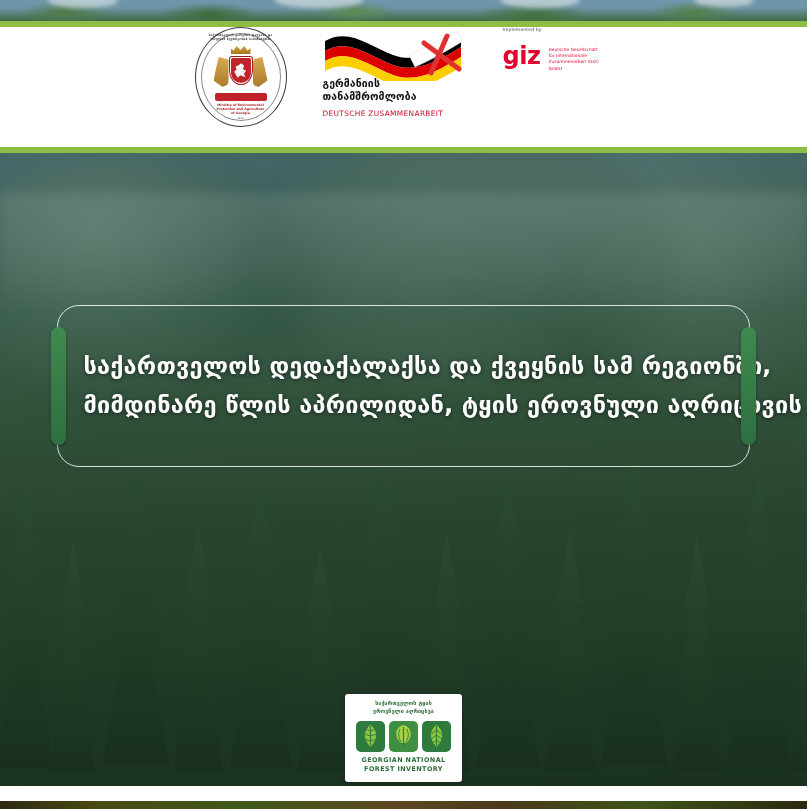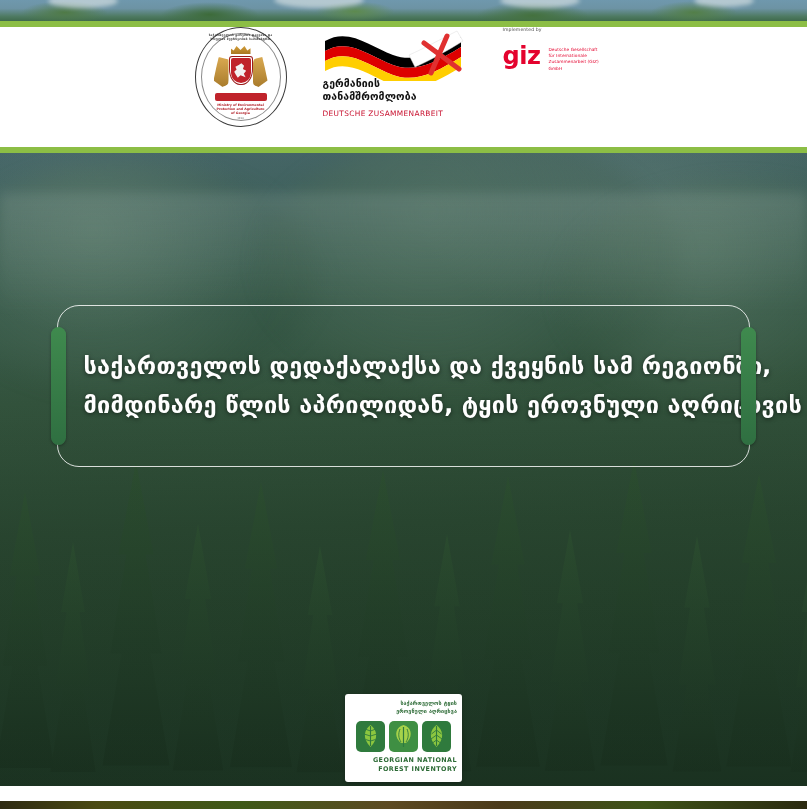--- a/index.html
+++ b/index.html
@@ -184,21 +184,21 @@
     font-size: 23.5px; line-height: 1.65; font-weight: bold;
     letter-spacing: .2px;
     text-shadow: 0 1px 4px rgba(0,0,0,.55);
   }
   .title-text .ln { display: block; white-space: nowrap; }
 
   
   .gnfi {
     position: absolute; left: 345px; top: 694px; width: 117px; height: 88px;
     background: #ffffff; border-radius: 3px;
-    padding: 6px 5px 6px; text-align: right;
+    padding: 6px 5px 6px; text-align: center;
     box-shadow: 0 1px 4px rgba(0,0,0,.25);
   }
   .gnfi-ka {
     font-size: 5.4px; line-height: 1.45; color: #2d6b36; font-weight: bold; letter-spacing: .1px;
   }
   .gnfi-leaves {
     margin: 5px auto 4px; display: flex; gap: 4px; justify-content: center;
   }
   .leafbox {
     width: 29px; height: 31px; border-radius: 5px;

